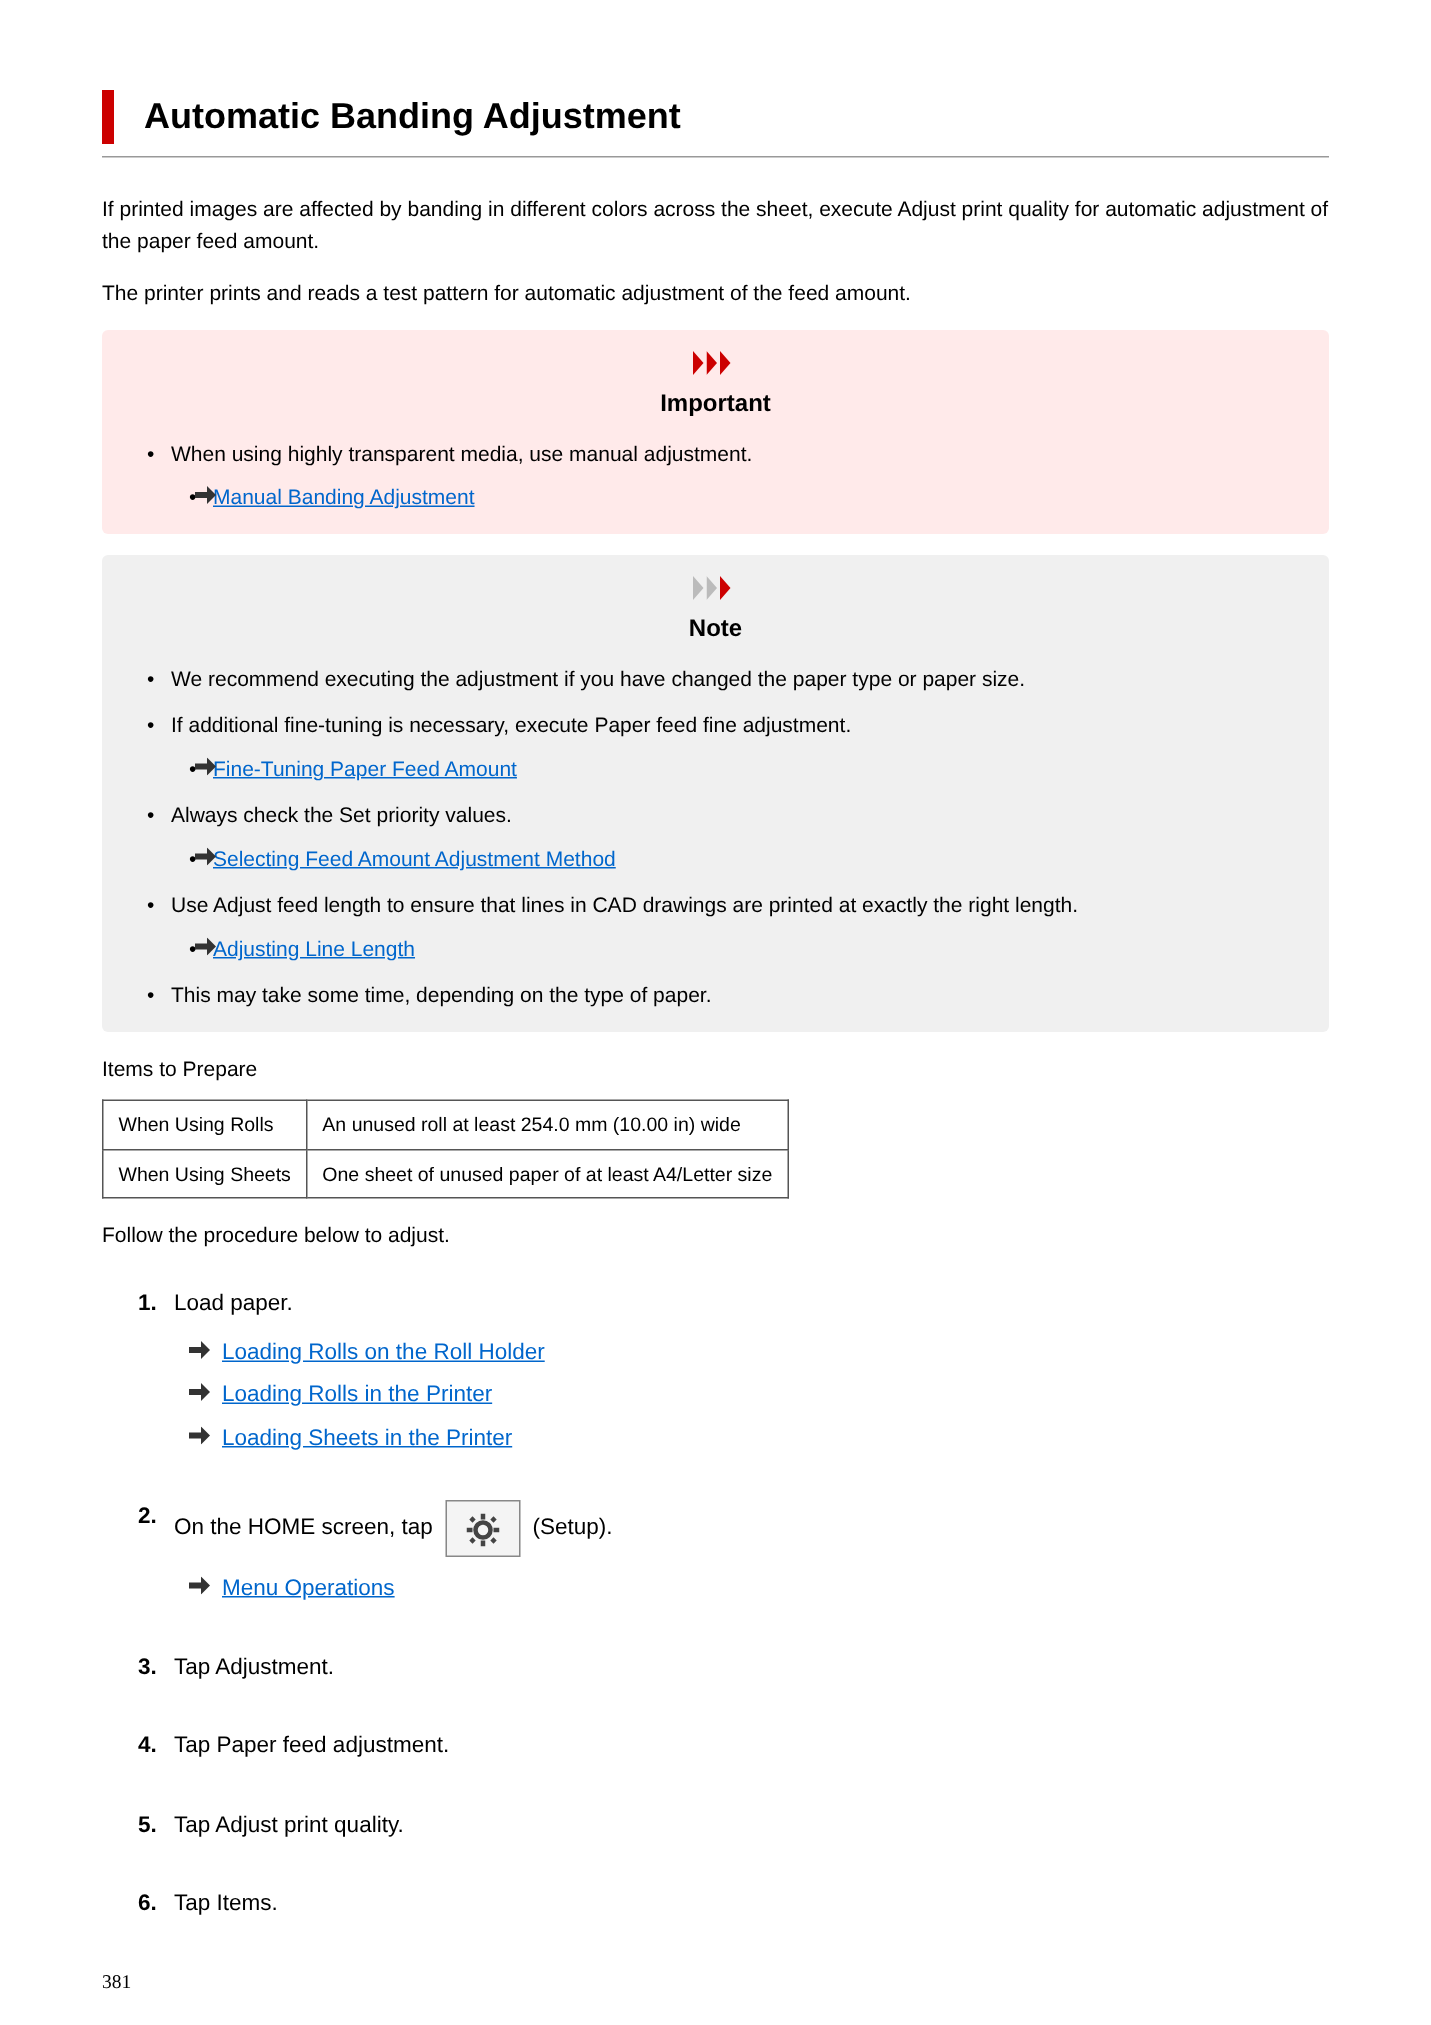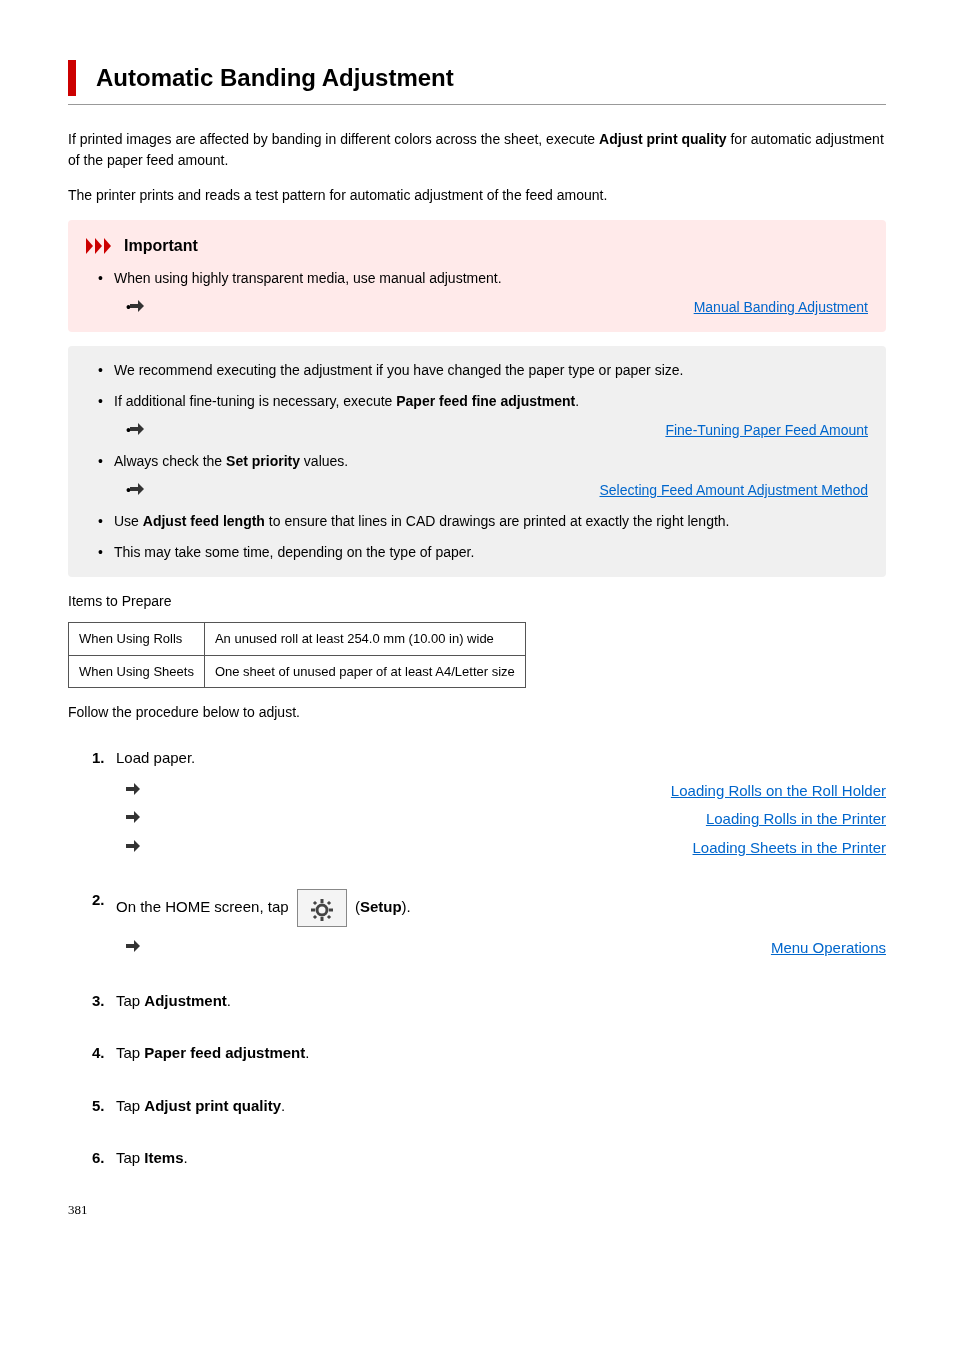--- a/index.html
+++ b/index.html
@@ -31,34 +31,35 @@
     padding: 14px 18px 4px 18px;
     margin: 14px 0;
   }
   .callout.important { background: #ffeaea; }
   .callout.note { background: #f0f0f0; }
   .callout-header {
     display: flex;
     align-items: center;
     gap: 8px;
     margin-bottom: 10px;
+    flex-direction: column;
   }
   .callout-header .label {
     font-weight: bold;
     font-size: 16px;
   }
   .chevrons { display: flex; gap: -2px; }
   .chev { width: 12px; height: 16px; }
   .callout ul, .main-list { list-style: none; padding-left: 16px; }
   .callout ul > li, .main-list > li { position: relative; padding-left: 12px; margin-bottom: 10px; }
   .callout ul > li::before, .main-list > li::before {
     content: "•"; position: absolute; left: -4px; top: 0;
   }
   .arrow-list { list-style: none; padding-left: 28px; margin-top: 8px; margin-bottom: 8px; }
-  .arrow-list li { position: relative; padding-left: 22px; margin-bottom: 6px; text-align: right; }
+  .arrow-list li { position: relative; padding-left: 22px; margin-bottom: 6px; }
   .arrow-list li .arrow {
     position: absolute; left: 0; top: 3px; width: 14px; height: 12px;
   }
   a.link { color: #0066cc; text-decoration: underline; }
   .items-prepare { margin: 14px 0 10px 0; }
   table.prep {
     border-collapse: collapse;
     margin-bottom: 14px;
     border-radius: 18px;
   }
@@ -92,21 +93,21 @@
     width: 50px; height: 38px;
     border: 1px solid #888;
     background: #f4f4f4;
     vertical-align: middle;
     text-align: center;
     line-height: 38px;
     margin: 0 4px;
   }
   .gear { width: 22px; height: 22px; vertical-align: middle; }
   .pagenum { text-align: left; font-size: 13px; margin-top: 24px; font-family: "Times New Roman", serif; }
-  b { font-weight: bold; text-align: right; }
+  b { font-weight: normal; text-align: right; }
 </style>
 </head>
 <body>
 
 <svg width="0" height="0" style="position:absolute">
   <defs>
     <g id="arrow-right">
       <rect x="0" y="4" width="8" height="4" fill="#333"></rect>
       <polygon points="8,0 14,6 8,12" fill="#333"></polygon>
     </g>
@@ -166,40 +167,59 @@
               <use href="#arrow-right"></use>
             </svg>
           <a href="#" class="link">Manual Banding Adjustment</a>
         </li>
       </ul>
     </li>
   </ul>
 </div>
 
 <div class="callout note">
+  <div class="callout-header">
+    <span class="chevrons">
+      <svg class="chev">
+          <use href="#chev-grey"></use>
+        </svg>
+        <svg class="chev" style="margin-left:-3px">
+          <use href="#chev-grey"></use>
+        </svg>
+        <svg class="chev" style="margin-left:-3px">
+          <use href="#chev-red"></use>
+        </svg>
+    </span>
+    <span class="label">Note</span>
+  </div>
   <ul>
     <li>We recommend executing the adjustment if you have changed the paper type or paper size.</li>
     <li>
       <span>If additional fine-tuning is necessary, execute </span><b>Paper feed fine adjustment</b><span>.</span>
       <ul class="arrow-list">
         <li><svg class="arrow">
               <use href="#arrow-right"></use>
             </svg><a href="#" class="link">Fine-Tuning Paper Feed Amount</a></li>
       </ul>
     </li>
     <li>
       <span>Always check the </span><b>Set priority</b><span> values.</span>
       <ul class="arrow-list">
         <li><svg class="arrow">
               <use href="#arrow-right"></use>
             </svg><a href="#" class="link">Selecting Feed Amount Adjustment Method</a></li>
       </ul>
     </li>
     <li>
       <span>Use </span><b>Adjust feed length</b><span> to ensure that lines in CAD drawings are printed at exactly the right length.</span>
+      <ul class="arrow-list">
+        <li><svg class="arrow">
+              <use href="#arrow-right"></use>
+            </svg><a href="#" class="link">Adjusting Line Length</a></li>
+      </ul>
     </li>
     <li>This may take some time, depending on the type of paper.</li>
   </ul>
 </div>
 
 <p class="items-prepare">Items to Prepare</p>
 
 <table class="prep">
   <tbody>
       <tr>

